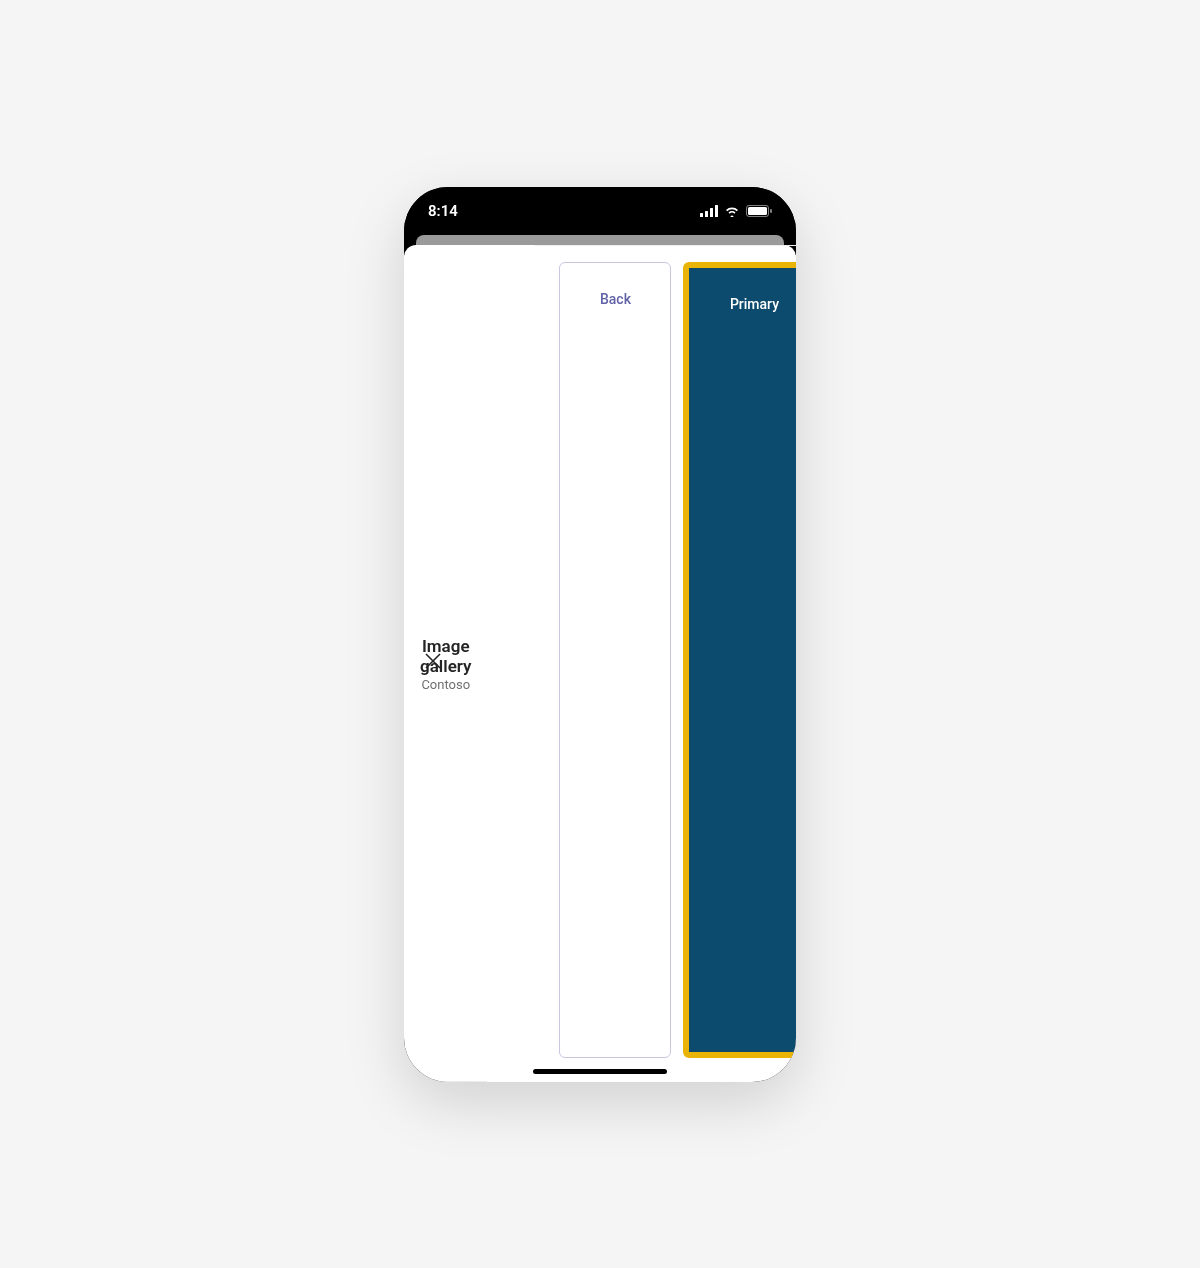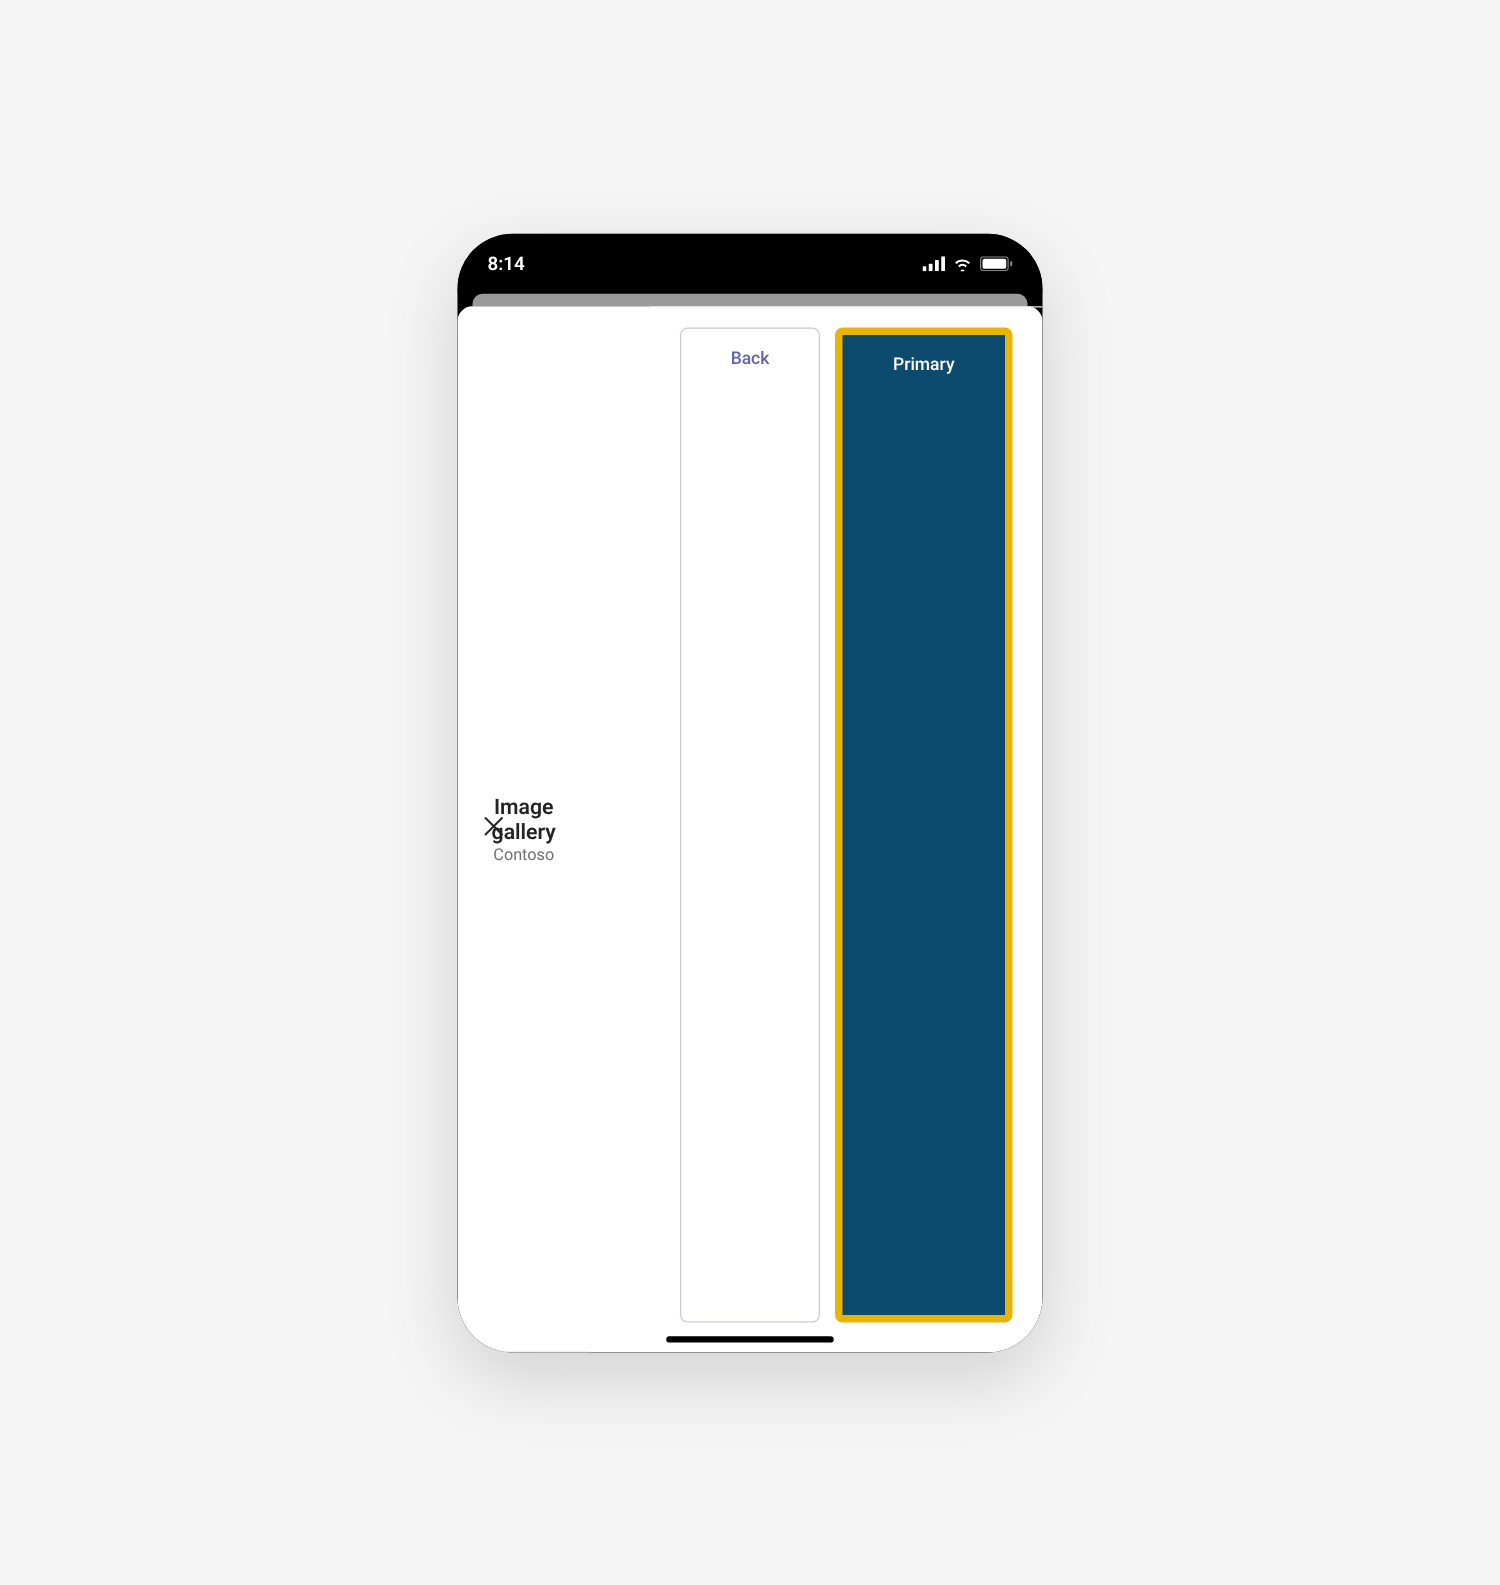--- a/index.html
+++ b/index.html
@@ -12,21 +12,21 @@
     body {
       background: #f5f5f5;
       width: 1200px;
       height: 1268px;
       display: flex;
       align-items: center;
       justify-content: center;
     }
     
     .phone-frame {
-      width: 468px;
+      width: 392px;
       height: 895px;
       background: #000;
       border-radius: 44px;
       position: relative;
       overflow: hidden;
       box-shadow: 0 20px 60px rgba(0,0,0,0.15);
     }
     
     .status-bar {
       height: 48px;
@@ -242,21 +242,21 @@
     
     .footer {
       padding: 16px 24px 24px;
       border-top: 1px solid #ececec;
       display: flex;
       justify-content: flex-end;
       gap: 12px;
     }
     
     .btn {
-      padding: 16px 22px;
+      padding: 28px 22px;
       border-radius: 6px;
       font-size: 14px;
       font-weight: 500;
       cursor: pointer;
       min-width: 112px;
       text-align: center;
     }
     
     .btn-secondary {
       background: #fff;

